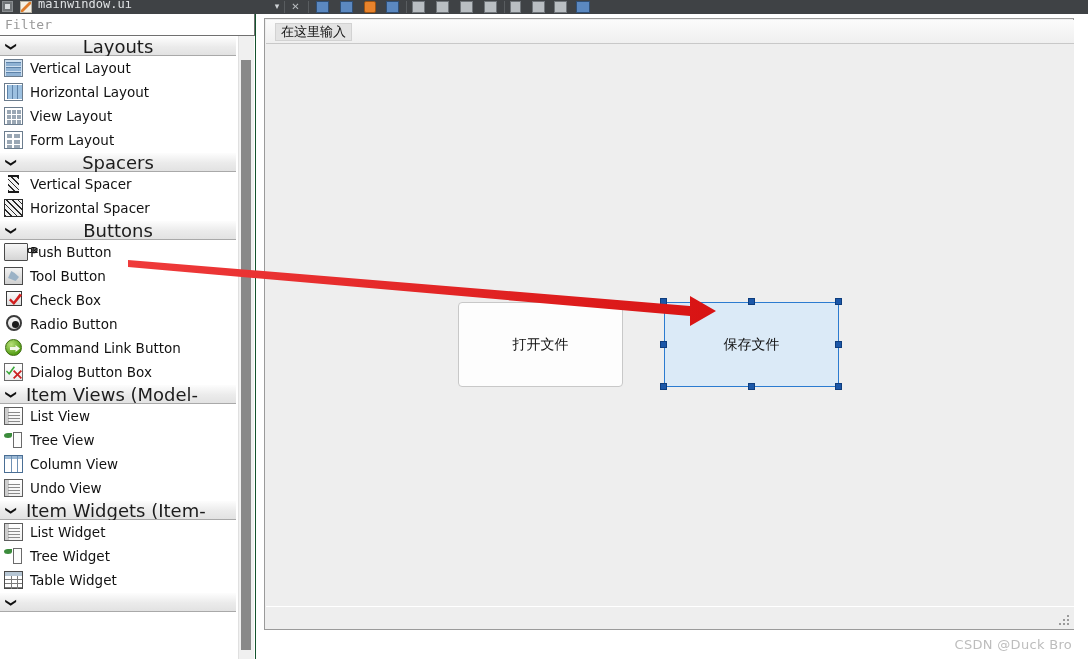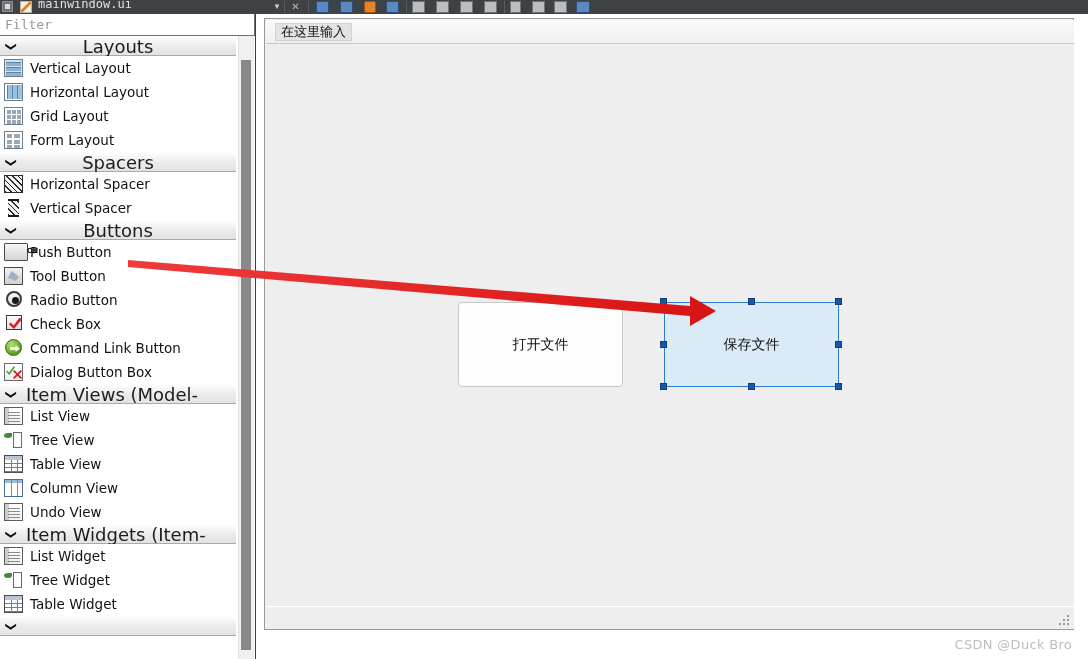--- a/index.html
+++ b/index.html
@@ -272,64 +272,64 @@
             <i style="top: 2px; left: 2px;"></i>
             <i style="top: 2px; left: 7px;"></i>
             <i style="top: 2px; left: 12px;"></i>
             <i style="top: 7px; left: 2px;"></i>
             <i style="top: 7px; left: 7px;"></i>
             <i style="top: 7px; left: 12px;"></i>
             <i style="top: 12px; left: 2px;"></i>
             <i style="top: 12px; left: 7px;"></i>
             <i style="top: 12px; left: 12px;"></i>
           </div>
-          <div class="lbl">Grid Layout</div>
+          <div class="lbl">View Layout</div>
         </div>
         <div class="witem">
           <div class="ico icon-form" style="position: absolute;">
             <i style="left: 2px; top: 2px; width: 5px; height: 4px;"></i>
             <i style="left: 9px; top: 2px; width: 6px; height: 4px;"></i>
             <i style="left: 2px; top: 8px; width: 5px; height: 4px;"></i>
             <i style="left: 9px; top: 8px; width: 6px; height: 4px;"></i>
             <i style="left: 2px; top: 13px; width: 5px; height: 3px;"></i>
             <i style="left: 9px; top: 13px; width: 6px; height: 3px;"></i>
           </div>
           <div class="lbl">Form Layout</div>
         </div>
         <div class="grouphdr">
           <div class="chev" style="transform: rotate(90deg);">❯</div>
           <div class="gtxt">Spacers</div>
         </div>
         <div class="witem">
+          <div class="ico icon-vspacer" style="position: absolute; width: 11px; margin-left: 4px;"></div>
+          <div class="lbl">Vertical Spacer</div>
+        </div>
+        <div class="witem">
           <div class="ico icon-hspacer" style="position: absolute;"></div>
           <div class="lbl">Horizontal Spacer</div>
         </div>
-        <div class="witem">
-          <div class="ico icon-vspacer" style="position: absolute; width: 11px; margin-left: 4px;"></div>
-          <div class="lbl">Vertical Spacer</div>
-        </div>
         <div class="grouphdr">
           <div class="chev" style="transform: rotate(90deg);">❯</div>
           <div class="gtxt">Buttons</div>
         </div>
         <div class="witem">
           <div class="ico icon-push" style="position: absolute; padding-left: 22px;">OK</div>
           <div class="lbl">Push Button</div>
         </div>
         <div class="witem">
           <div class="ico icon-tool" style="position: absolute;"></div>
           <div class="lbl">Tool Button</div>
         </div>
         <div class="witem">
+          <div class="ico icon-check" style="position: absolute; width: 16px; height: 15px; margin-left: 2px;"></div>
+          <div class="lbl">Check Box</div>
+        </div>
+        <div class="witem">
           <div class="ico icon-radio" style="position: absolute; width: 16px; height: 16px; margin-left: 2px;"></div>
           <div class="lbl">Radio Button</div>
-        </div>
-        <div class="witem">
-          <div class="ico icon-check" style="position: absolute; width: 16px; height: 15px; margin-left: 2px;"></div>
-          <div class="lbl">Check Box</div>
         </div>
         <div class="witem">
           <div class="ico icon-cmdlink" style="position: absolute; width: 17px; height: 17px; margin-left: 1px;"></div>
           <div class="lbl">Command Link Button</div>
         </div>
         <div class="witem">
           <div class="ico icon-dlgbox" style="position: absolute;"></div>
           <div class="lbl">Dialog Button Box</div>
         </div>
         <div class="grouphdr left">
@@ -341,30 +341,20 @@
             <i style="top: 4px;"></i>
             <i style="top: 7px;"></i>
             <i style="top: 10px;"></i>
             <i style="top: 13px;"></i>
           </div>
           <div class="lbl">List View</div>
         </div>
         <div class="witem">
           <div class="ico icon-treeview" style="position: absolute;"></div>
           <div class="lbl">Tree View</div>
-        </div>
-        <div class="witem">
-          <div class="ico icon-tableview" style="position: absolute;">
-            <i style="left: 0px; top: 7px; width: 100%; height: 1px;"></i>
-            <i style="left: 0px; top: 11px; width: 100%; height: 1px;"></i>
-            <i style="left: 0px; top: 15px; width: 100%; height: 1px;"></i>
-            <i style="left: 6px; top: 4px; width: 1px; height: 13px;"></i>
-            <i style="left: 12px; top: 4px; width: 1px; height: 13px;"></i>
-          </div>
-          <div class="lbl">Table View</div>
         </div>
         <div class="witem">
           <div class="ico icon-colview" style="position: absolute;">
             <i style="left: 6px;"></i>
             <i style="left: 12px;"></i>
           </div>
           <div class="lbl">Column View</div>
         </div>
         <div class="witem">
           <div class="ico icon-listview" style="position: absolute;">

